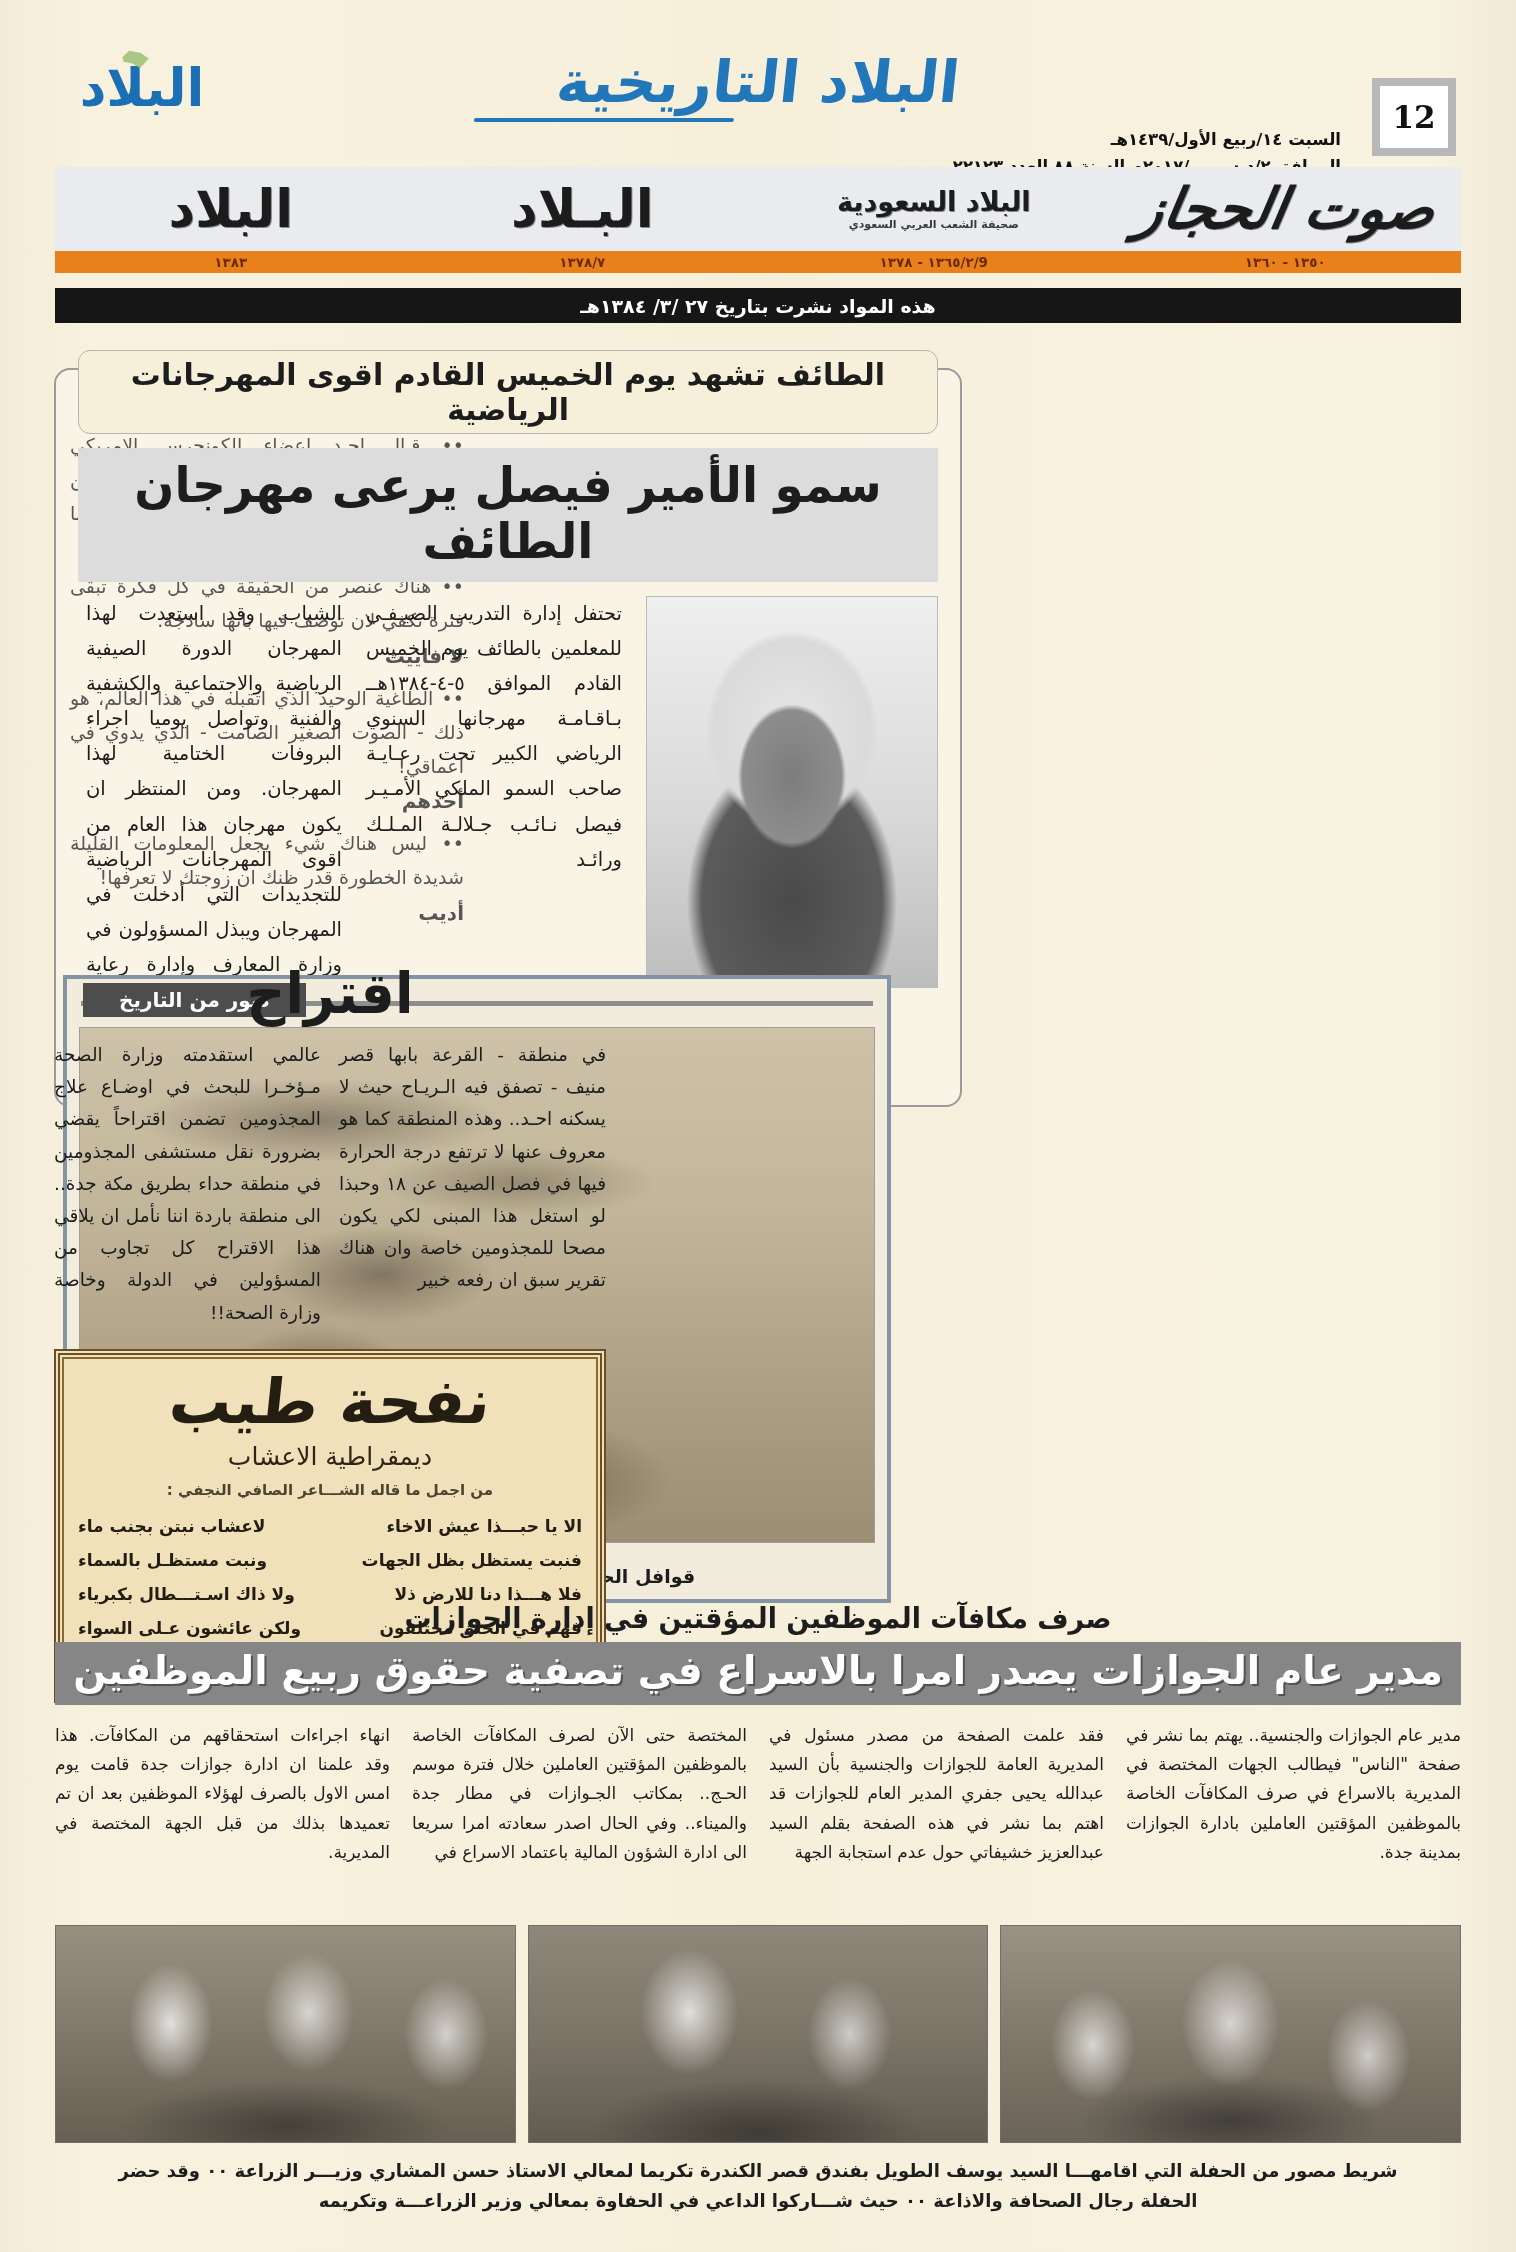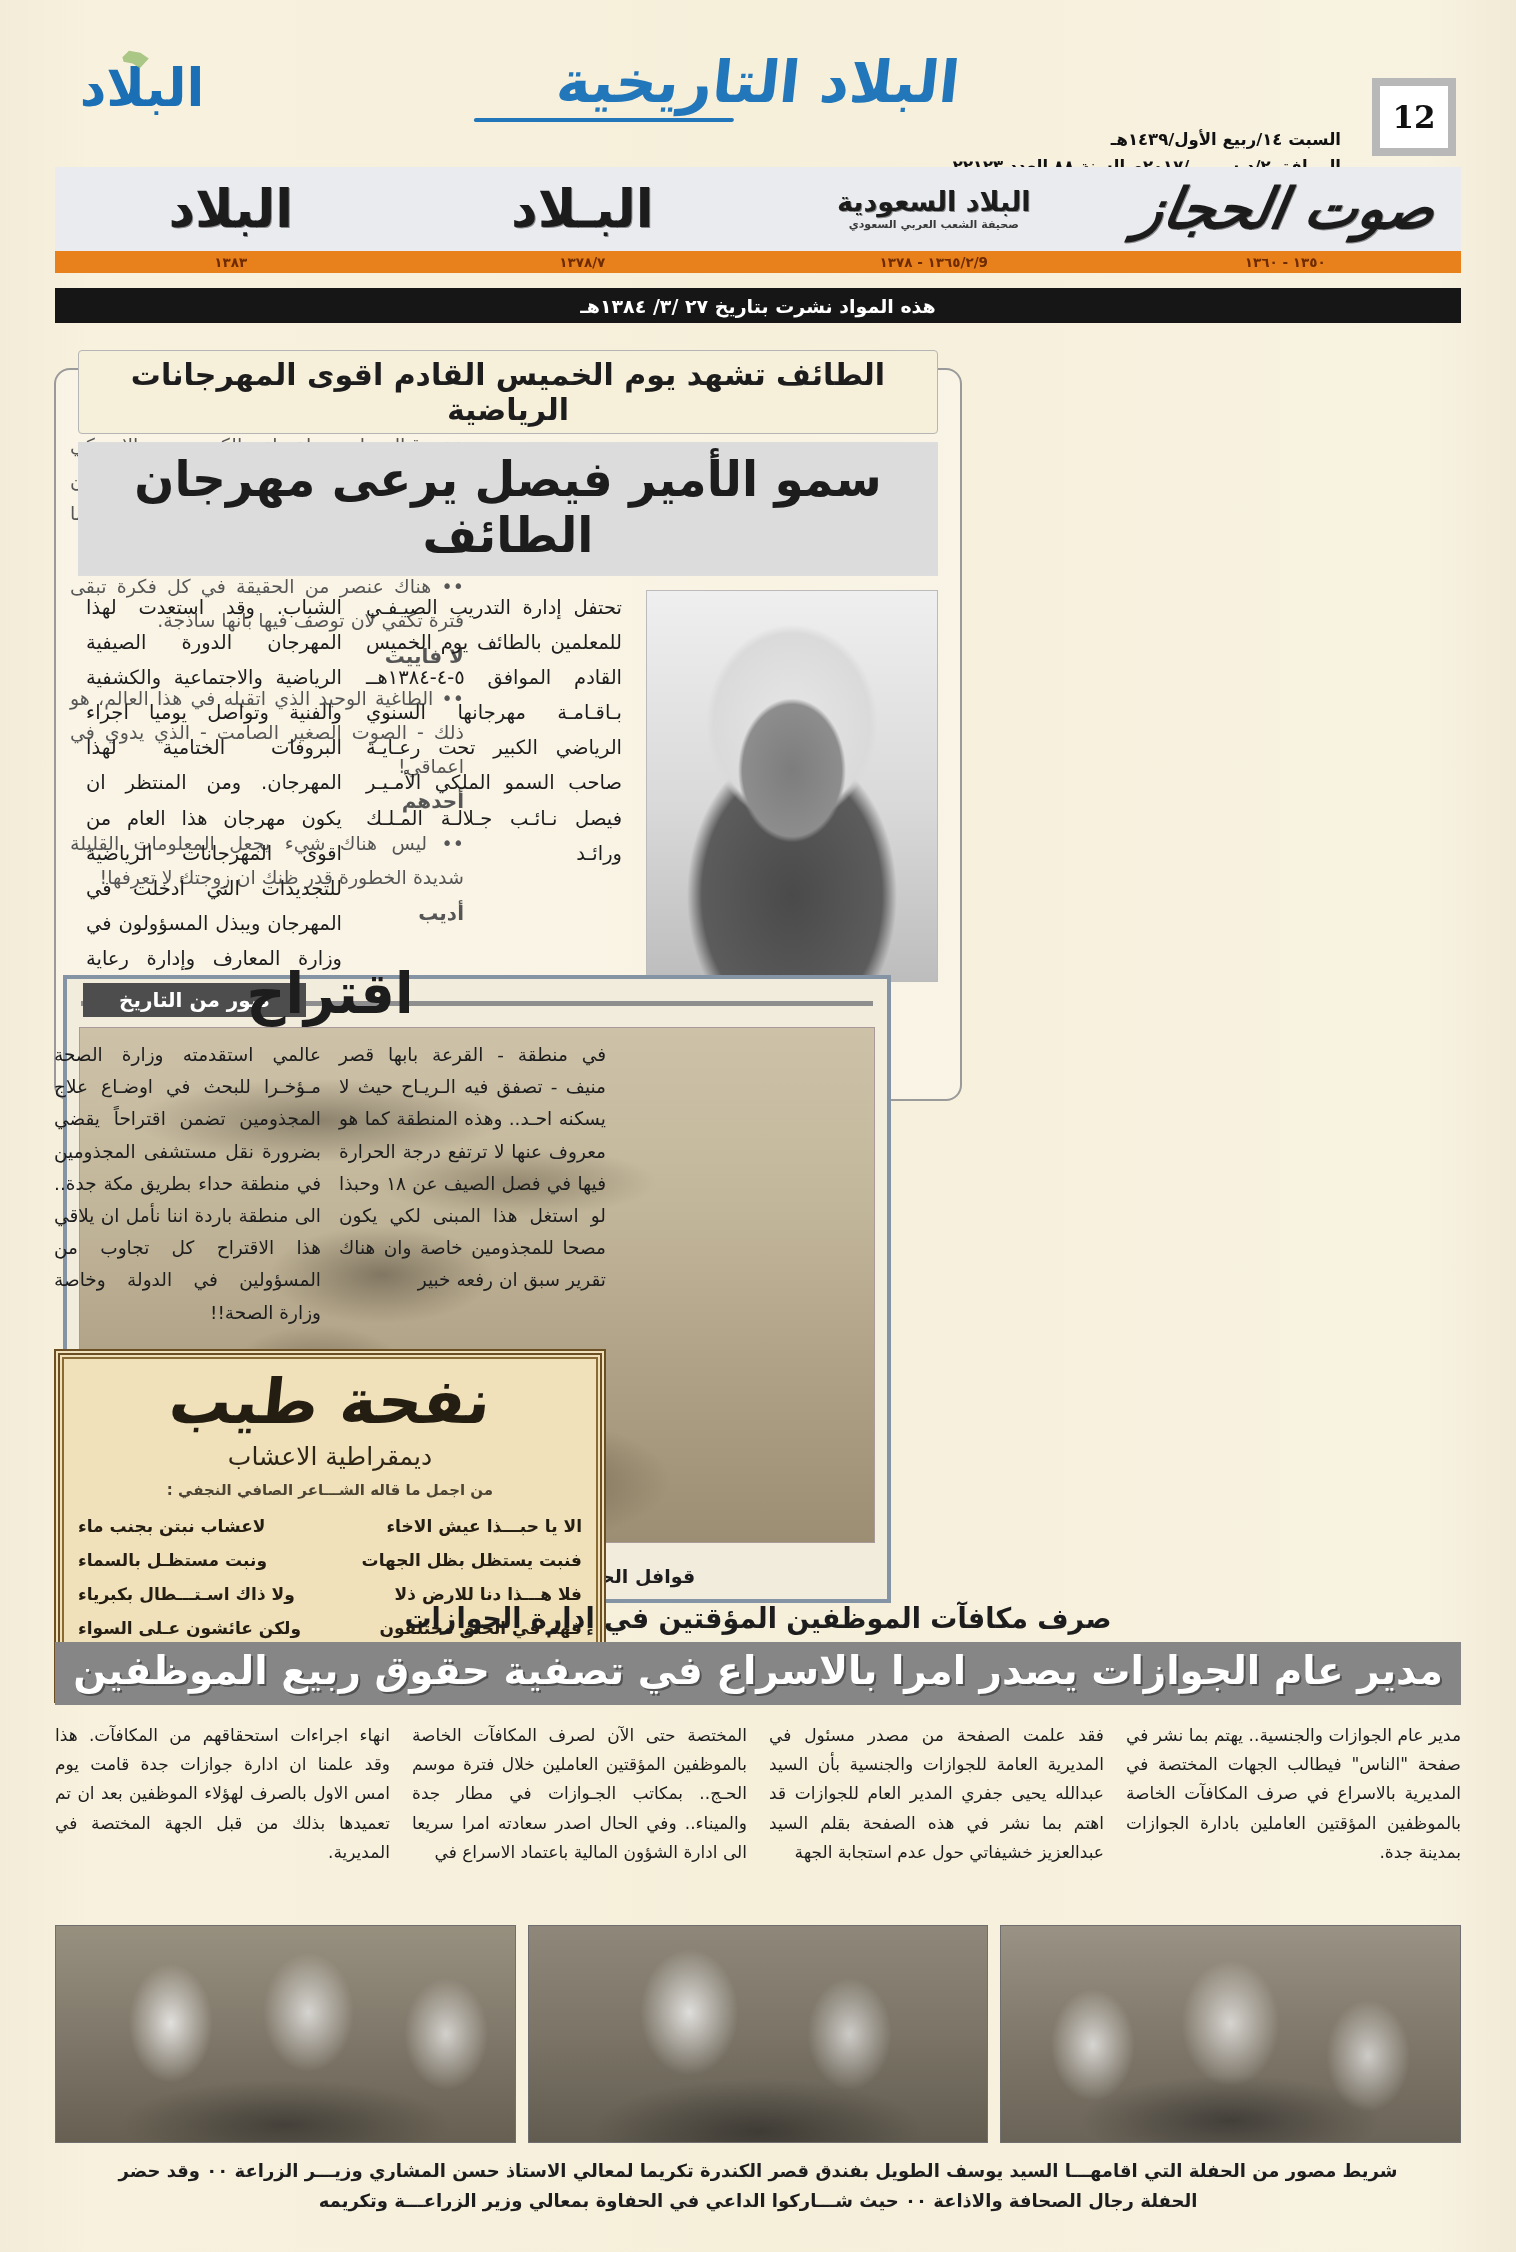--- a/index.html
+++ b/index.html
@@ -45,22 +45,22 @@
   
   .shortwords { position:absolute; top:352px; right:1052px; left:70px; }
   .shortwords .sw-title { text-align:center; font-size:44px; font-weight:900; letter-spacing:-1px;
     margin-bottom:26px; color:#0d0d0d; transform:scaleY(1.05); }
   .sw-item { font-size:19px; line-height:1.78; text-align:justify; margin-bottom:6px; }
   .sw-sig { font-size:20px; font-weight:900; margin:2px 0 14px; }
 
   
   .main-article { position:absolute; top:368px; left:54px; width:908px; min-height:578px;
     border:2px solid #9a9a9a; border-radius:16px; padding:0 22px 18px; background:rgba(255,255,255,.25); }
-  .ma-kicker { width:fit-content; margin:-20px auto 10px; padding:6px 34px; background:#f6efda;
-    border:1px solid #b5b5b5; border-radius:4px; font-size:30px; font-weight:900; text-align:center; }
+  .ma-kicker { width:fit-content; margin:-20px auto 16px; padding:6px 34px; background:#f6efda;
+    border:1px solid #b5b5b5; border-radius:12px; font-size:30px; font-weight:900; text-align:center; }
   .ma-headline { background:#dcdcdc; text-align:center; font-size:47px; font-weight:900; padding:8px 0 12px;
     letter-spacing:-1px; transform:scaleY(1.03); }
   .ma-body { display:flex; gap:24px; margin-top:16px; }
   .ma-col { width:256px; font-size:19.5px; line-height:1.8; text-align:justify; }
   .portrait { width:292px; height:392px; border:1px solid #bbb; flex:none;
     background:
       radial-gradient(ellipse 90px 120px at 50% 46%, #7d7d7d 0%, #8d8d8d 55%, transparent 60%),
       radial-gradient(ellipse 130px 150px at 50% 34%, #e6e6e6 0%, #dadada 60%, transparent 66%),
       radial-gradient(ellipse 150px 210px at 50% 78%, #4a4a4a 0%, #5c5c5c 60%, transparent 70%),
       linear-gradient(180deg,#efefef 0%, #d9d9d9 55%, #bdbdbd 100%); }

